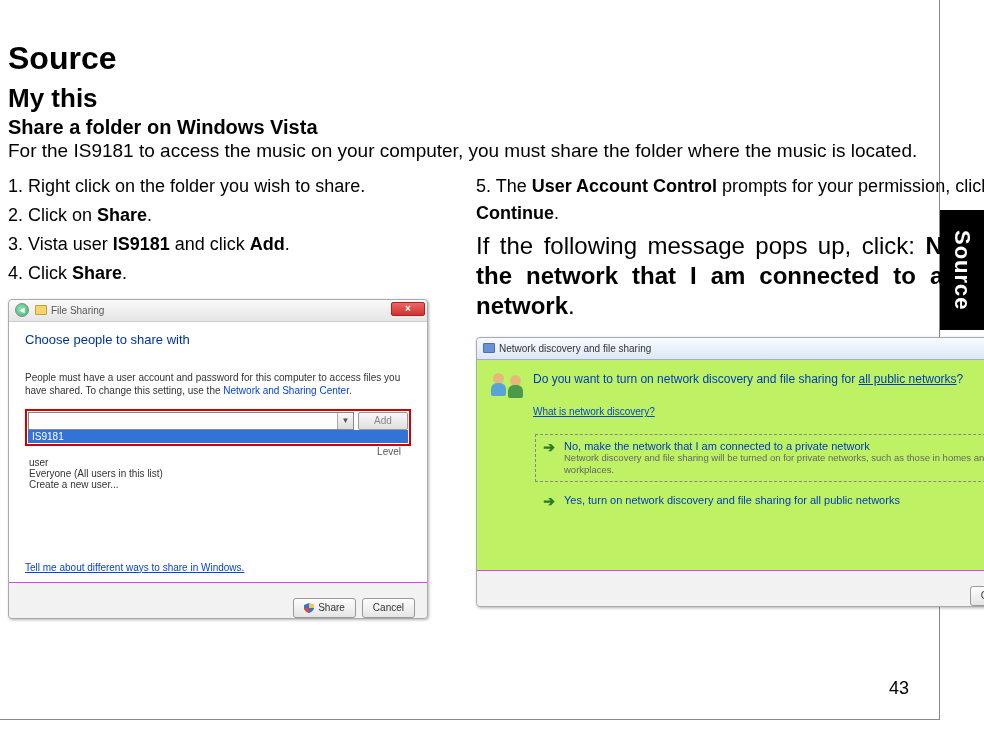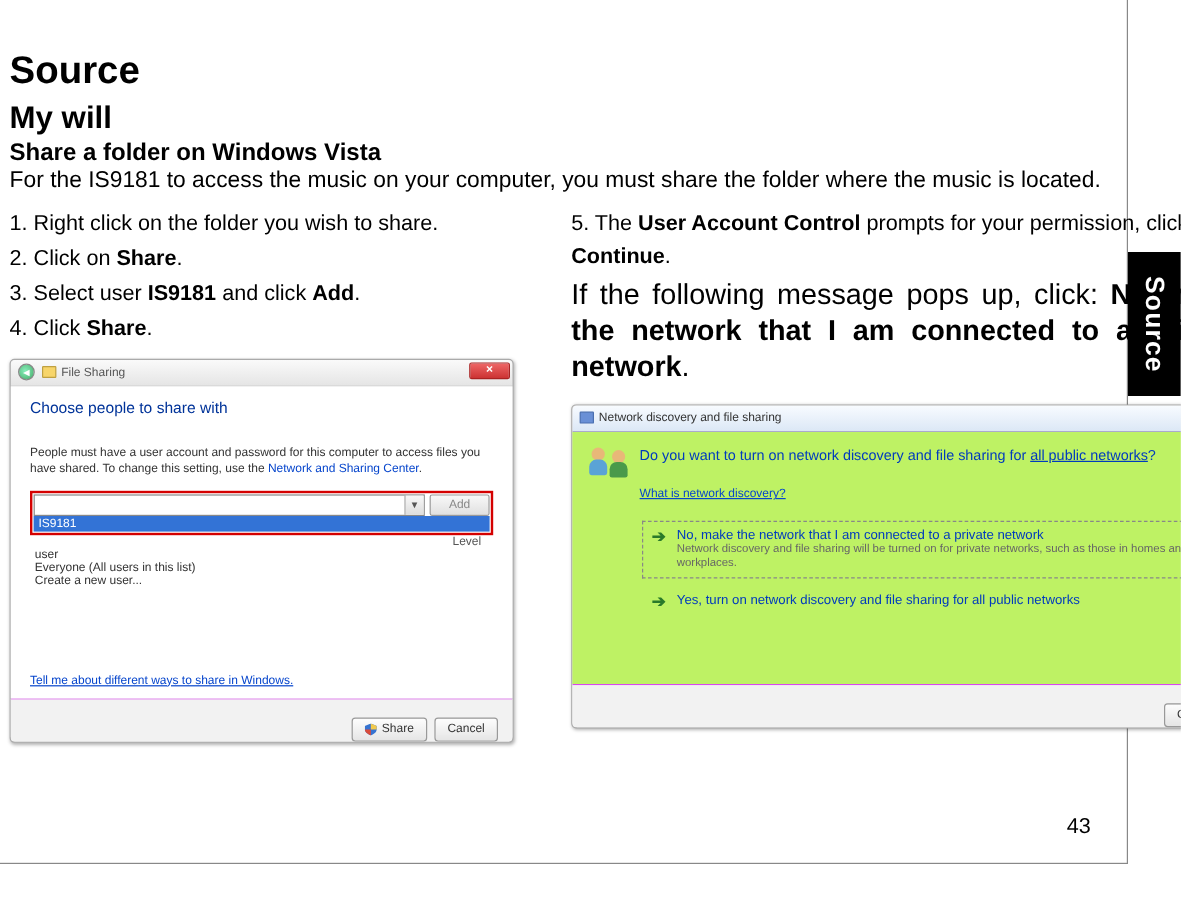--- a/index.html
+++ b/index.html
@@ -179,31 +179,31 @@
   .arrow-icon { width:14px;height:14px;flex:none;display:flex;align-items:center;justify-content:center;color:#2a7a2a;font-size:14px;font-weight:bold; }
   .opt-title { color:#003bbd; font-size:11px; }
   .opt-sub { color:#666; font-size:9.5px; line-height:1.25; }
 </style>
 </head>
 <body>
 
 <div class="page">
   <div class="content">
     <h1>Source</h1>
-    <h2>My will</h2>
+    <h2>My this</h2>
     <h3>Share a folder on Windows Vista</h3>
     <p class="intro">For the IS9181 to access the music on your computer, you must share the folder where the music is located.</p>
 
     <div class="columns">
 
       <div class="col-left">
         <div class="steps">
           <div class="step">1. <span>Right click on the folder you wish to share.</span></div>
           <div class="step">2. <span>Click on </span><span class="bold">Share</span>.</div>
-          <div class="step">3. <span>Select user </span><span class="bold">IS9181</span><span> and click </span><span class="bold">Add</span>.</div>
+          <div class="step">3. <span>Vista user </span><span class="bold">IS9181</span><span> and click </span><span class="bold">Add</span>.</div>
           <div class="step">4. <span>Click </span><span class="bold">Share</span>.</div>
         </div>
 
         <div class="dlg dlg1">
           <div class="titlebar">
             <div class="back-btn">◄</div>
             <div class="mini-icon"></div>
             <span class="title-text">File Sharing</span>
             <div class="close-btn">×</div>
           </div>

